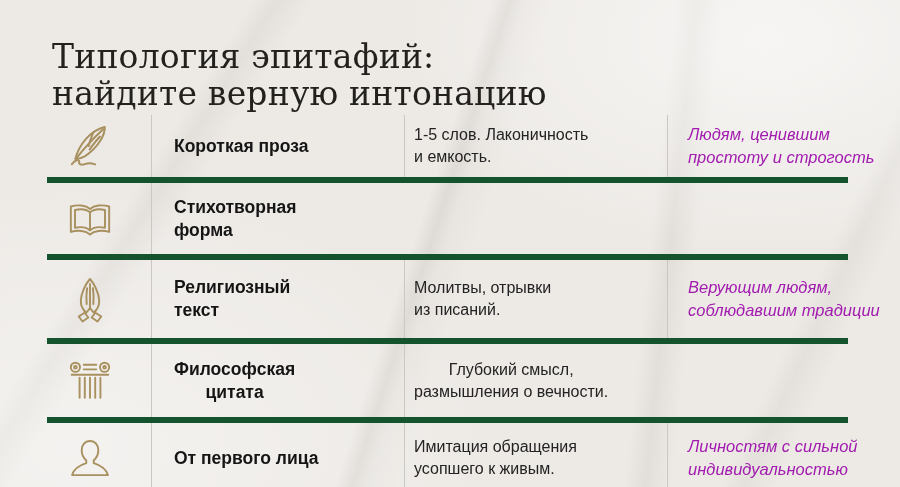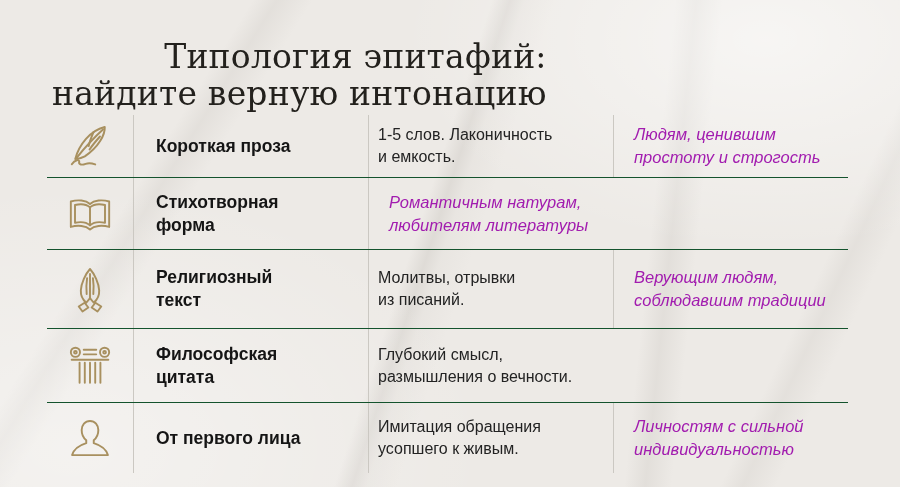--- a/index.html
+++ b/index.html
@@ -12,29 +12,29 @@
       radial-gradient(ellipse 600px 380px at 8% 92%, rgba(255,255,255,.40), transparent 70%),
       linear-gradient(108deg, transparent 46.5%, rgba(148,142,134,.16) 48.2%, rgba(148,142,134,.05) 49.6%, transparent 52.5%),
       linear-gradient(96deg, transparent 71%, rgba(148,142,134,.12) 73.2%, transparent 76%),
       linear-gradient(122deg, transparent 21%, rgba(148,142,134,.11) 23%, transparent 26%),
       linear-gradient(115deg, transparent 84%, rgba(148,142,134,.10) 86%, transparent 89%);
   }
   .page-title{
     position:absolute;left:52px;top:38px;margin:0;
     font-family:"DejaVu Serif",serif;font-weight:normal;
     font-size:33px;line-height:37px;color:#23211d;
-    white-space:pre-line;letter-spacing:.2px;text-align:right;
+    white-space:pre-line;letter-spacing:.2px;
   }
   .table{position:absolute;left:47px;top:115px;width:801px;}
-  .row{display:grid;grid-template-columns:86px 235px 245px 235px;}
-  .row + .row{border-top:1px solid #14532d;}
+  .row{display:grid;grid-template-columns:86px 235px 245px 235px;gap:18px;}
+  .row + .row{border-top:6px solid #14532d;}
   .row:nth-child(1){height:62px;}
   .row:nth-child(2){height:71px;}
   .row:nth-child(3){height:78px;}
-  .row:nth-child(4){height:73px;}
+  .row:nth-child(4){height:73px;text-align:center;}
   .row:nth-child(5){height:70px;}
   .cell{display:flex;align-items:center;box-sizing:border-box;min-width:0;}
   .cell.c-icon{justify-content:center;}
   .cell.c-title,.cell.c-desc,.cell.c-aud{border-left:1px solid #cbc8c2;white-space:pre-line;}
   .cell.c-title{padding-left:22px;font-weight:bold;font-size:17.5px;line-height:23px;color:#151515;}
   .cell.c-desc{padding-left:9px;font-size:16px;line-height:22px;color:#232323;}
   .cell.c-aud{padding-left:20px;font-style:italic;font-size:16.5px;line-height:23px;color:#a21caf;}
   .ic{stroke:#a8905f;fill:none;stroke-width:2.3;stroke-linecap:round;stroke-linejoin:round;}
 </style>
 </head>
@@ -65,22 +65,20 @@
   <div class="row">
     <div class="cell c-icon">
       <svg width="54" height="50" viewBox="0 0 60 60" class="ic">
         <path d="M30 18 C25 13.5 15.5 12.5 7 15 L7 45.5 C15.5 43 25 44 30 48.5 C35 44 44.5 43 53 45.5 L53 15 C44.5 12.5 35 13.5 30 18 Z"></path>
         <path d="M30 22 C26 18.5 19 17.5 12 19.2 L12 40.5 C19 39 26 40 30 43.6 C34 40 41 39 48 40.5 L48 19.2 C41 17.5 34 18.5 30 22 Z"></path>
         <path d="M30 22 L30 43.6"></path>
       </svg>
     </div>
     <div class="cell c-title">Стихотворная
 форма</div>
-    <div class="cell c-aud">Романтичным натурам,
-любителям литературы</div>
   </div>
 
   <div class="row">
     <div class="cell c-icon">
       <svg width="50" height="58" viewBox="0 0 60 60" class="ic">
         <path d="M30 6 C24.5 12 19.5 23 19 31.5 C18.6 38 21.5 43 25.5 46.5 L30 41 L34.5 46.5 C38.5 43 41.4 38 41 31.5 C40.5 23 35.5 12 30 6 Z"></path>
         <path d="M30 12 L30 41"></path>
         <path d="M26.5 17 C25.5 24 25.3 30 26 36"></path>
         <path d="M33.5 17 C34.5 24 34.7 30 34 36"></path>
         <path d="M23.5 46.5 L16.5 51 L21 57 L28 52.2 Z"></path>

